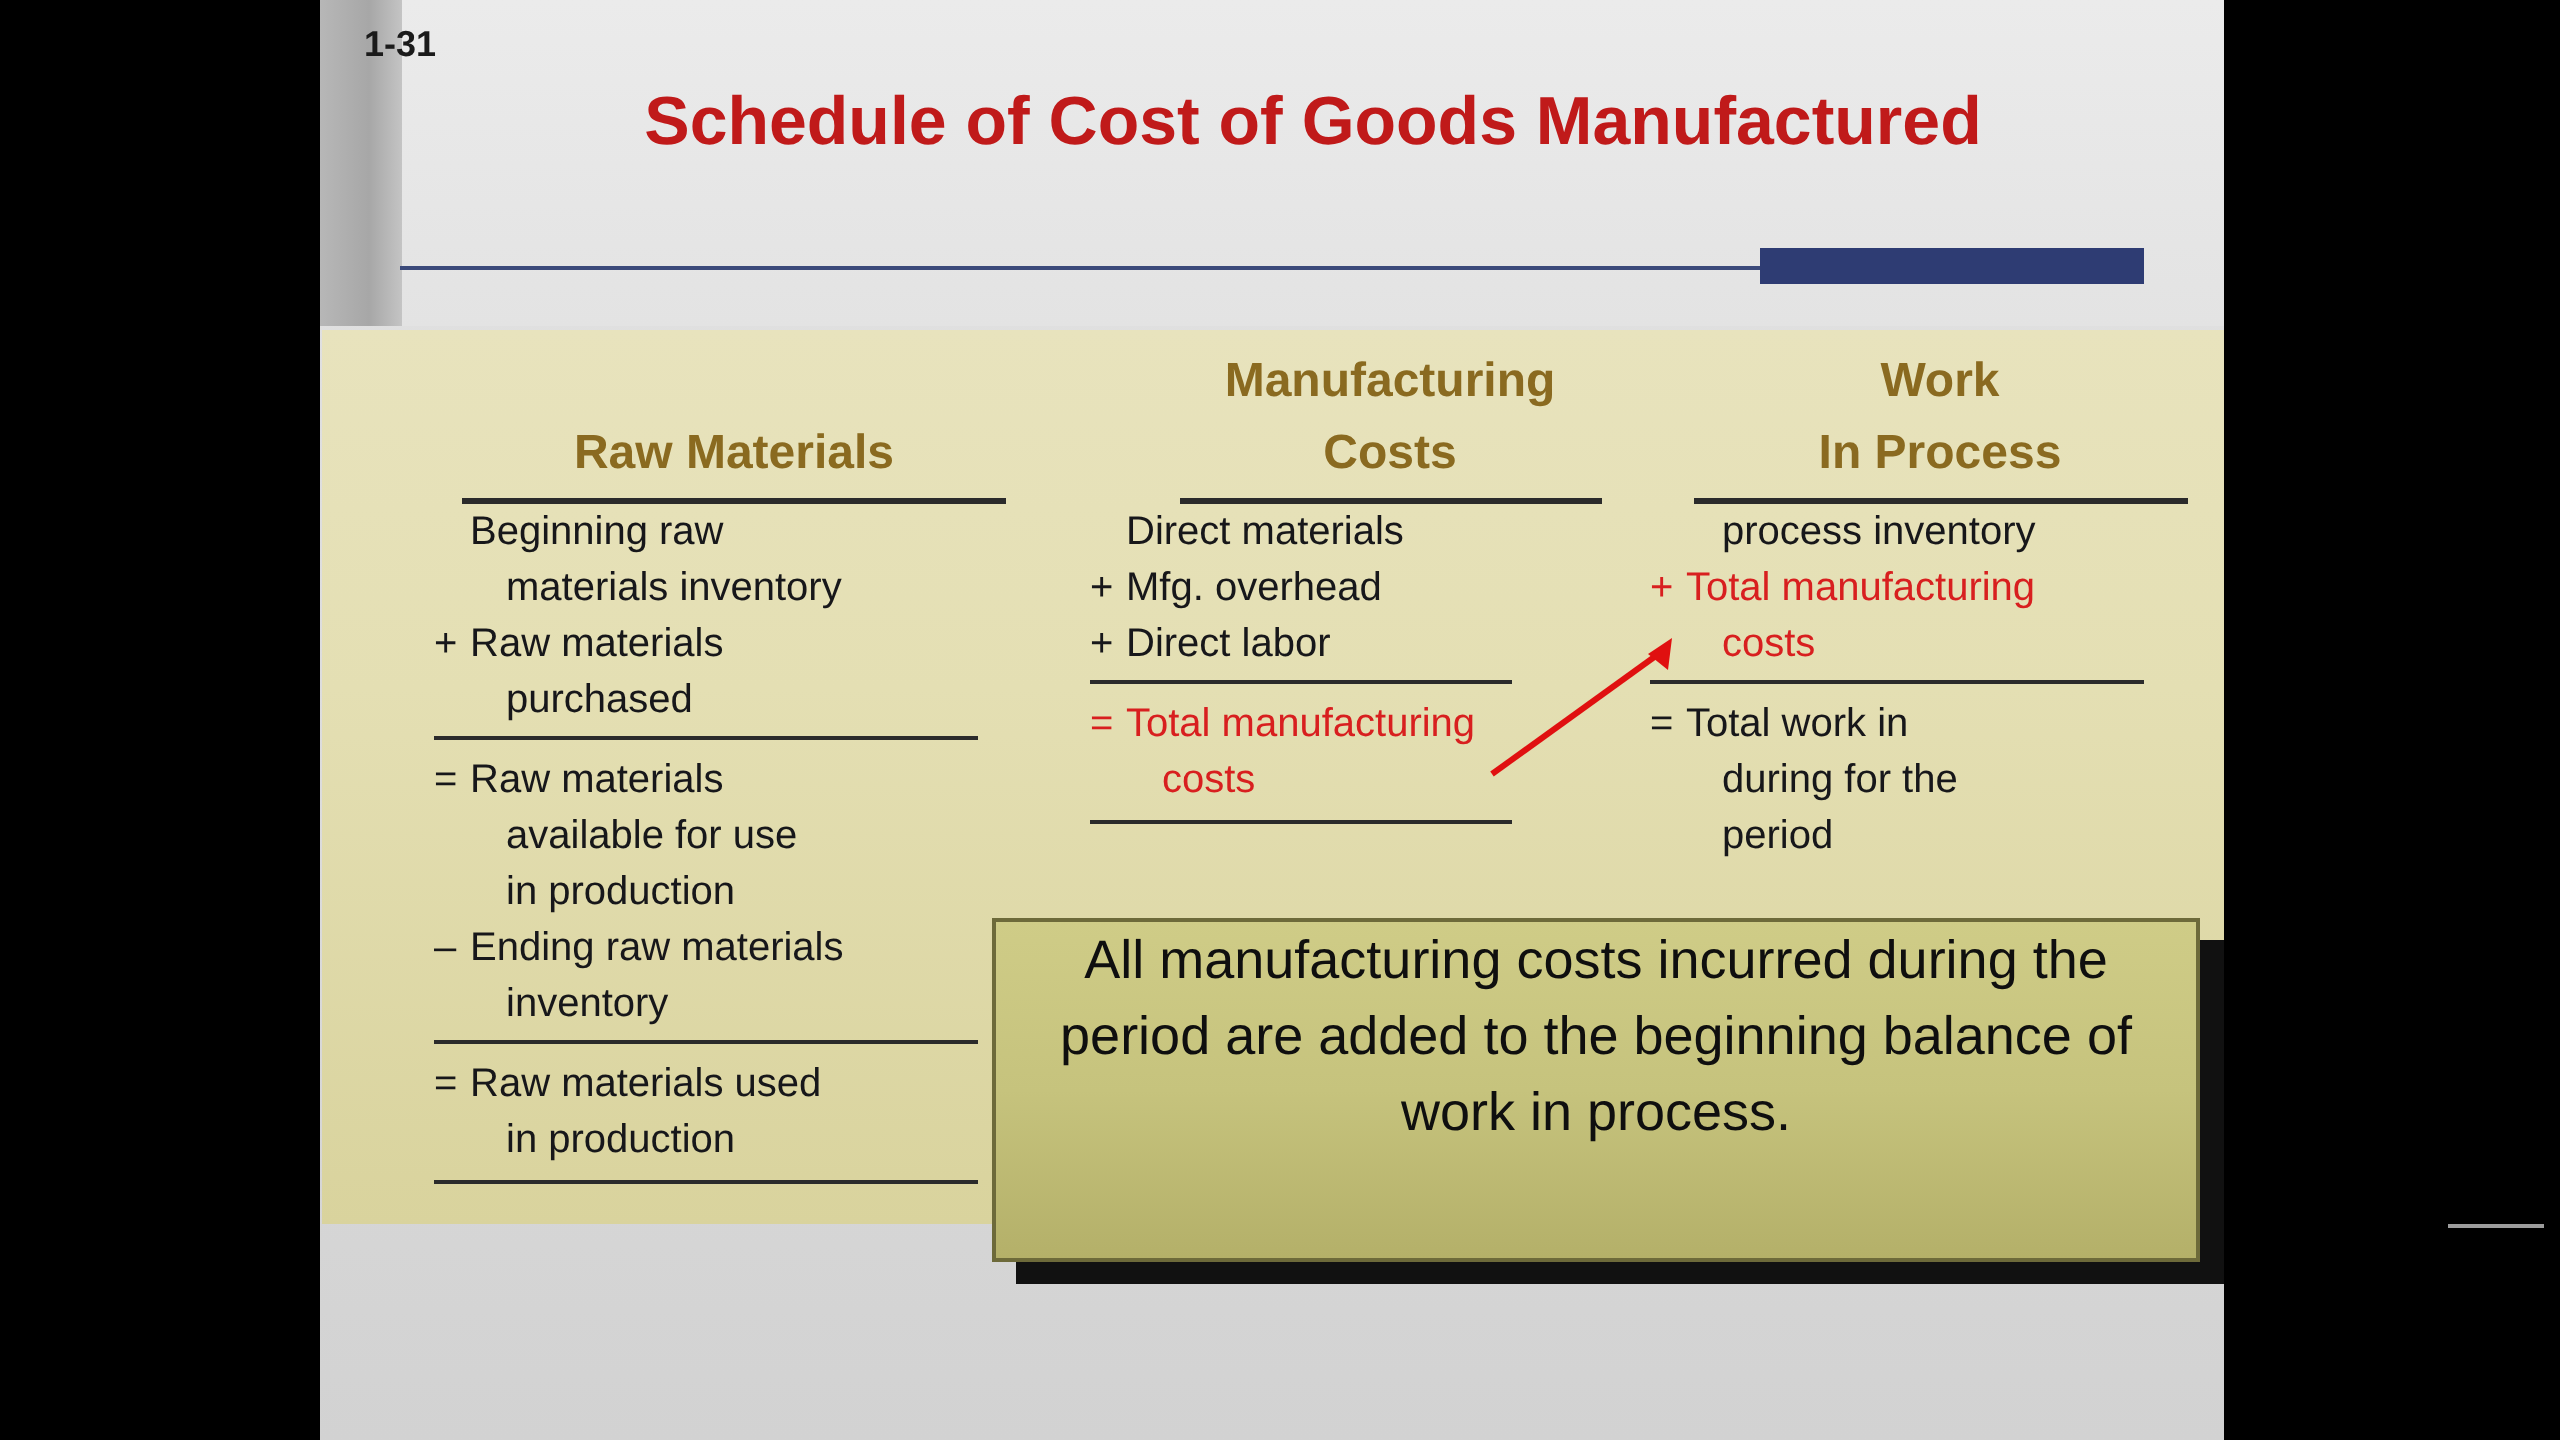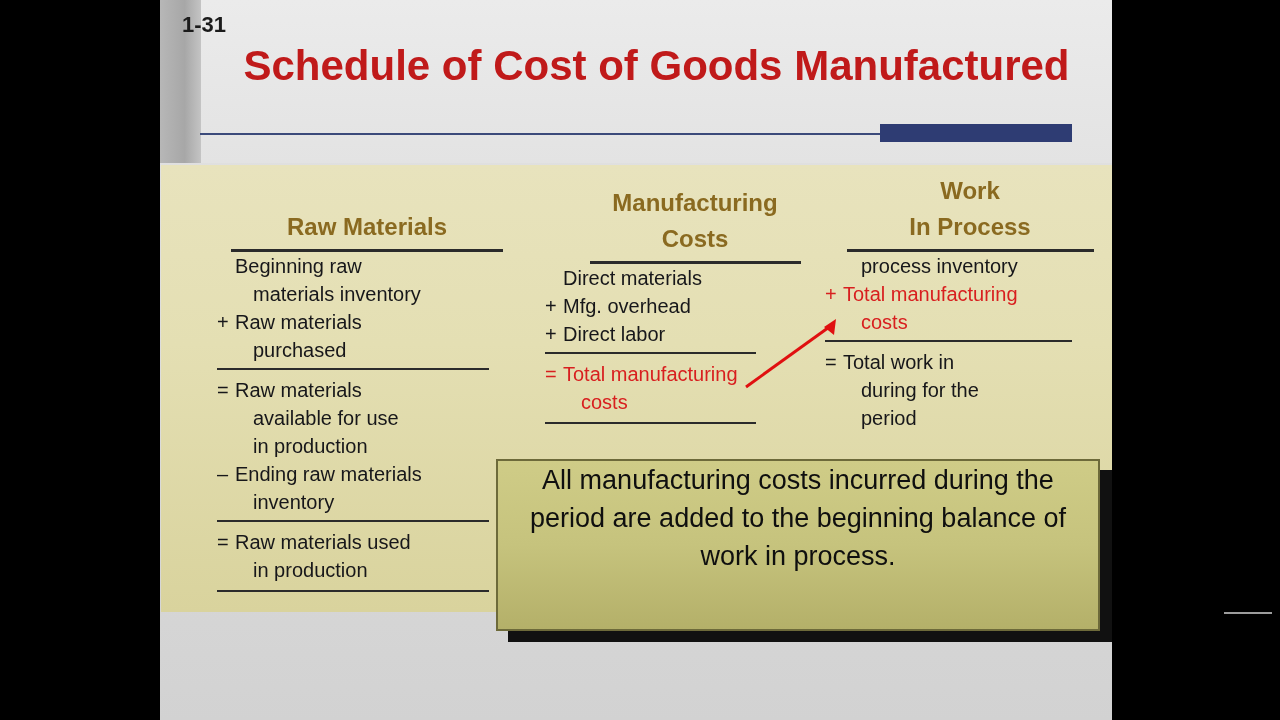--- a/index.html
+++ b/index.html
@@ -46,33 +46,33 @@
     top: 0px;
     width: 41px;
     height: 163px;
     background: linear-gradient(to right, #b7b7b7 0%, #a7a7a7 60%, #c4c4c4 100%);
   }
 
   #slide-number {
     position: absolute;
     left: 22px;
     top: 12px;
-    font-size: 22px;
+    font-size: 18px;
     font-weight: bold;
     color: #1b1b1b;
     letter-spacing: 0px;
   }
 
   #slide-title {
     position: absolute;
     left: 41px;
     top: 42px;
     width: 911px;
     text-align: center;
-    font-size: 42px;
+    font-size: 34px;
     font-weight: bold;
     color: #c01a1a;
     white-space: nowrap;
   }
 
   
   #title-rule {
     position: absolute;
     left: 40px;
     top: 133px;
@@ -259,21 +259,21 @@
           <div class="line"><span class="op">–</span><span>Ending raw materials</span></div>
           <div class="line"><span class="op"></span><span class="indent"></span><span>inventory</span></div>
           <div class="item-rule" style="width:272px;margin:4px 0 6px 0;"></div>
           <div class="line"><span class="op">=</span><span>Raw materials used</span></div>
           <div class="line"><span class="op"></span><span class="indent"></span><span>in production</span></div>
           <div class="item-rule" style="width:272px;margin:6px 0 0 0;"></div>
         </div>
       </div>
 
       <div class="col" id="col-mfg">
-        <div class="col-heading" style="padding-top:20px;">
+        <div class="col-heading" style="padding-top:8px;">
           <div>Manufacturing</div>
           <div>Costs</div>
         </div>
         <div class="heading-rule"></div>
         <div class="col-lines">
           <div class="line"><span class="op"></span><span>Direct materials</span></div>
           <div class="line"><span class="op">+</span><span>Mfg. overhead</span></div>
           <div class="line"><span class="op">+</span><span>Direct labor</span></div>
           <div class="item-rule" style="width:211px;margin:4px 0 6px 0;"></div>
           <div class="line red"><span class="op">=</span><span>Total manufacturing</span></div>

